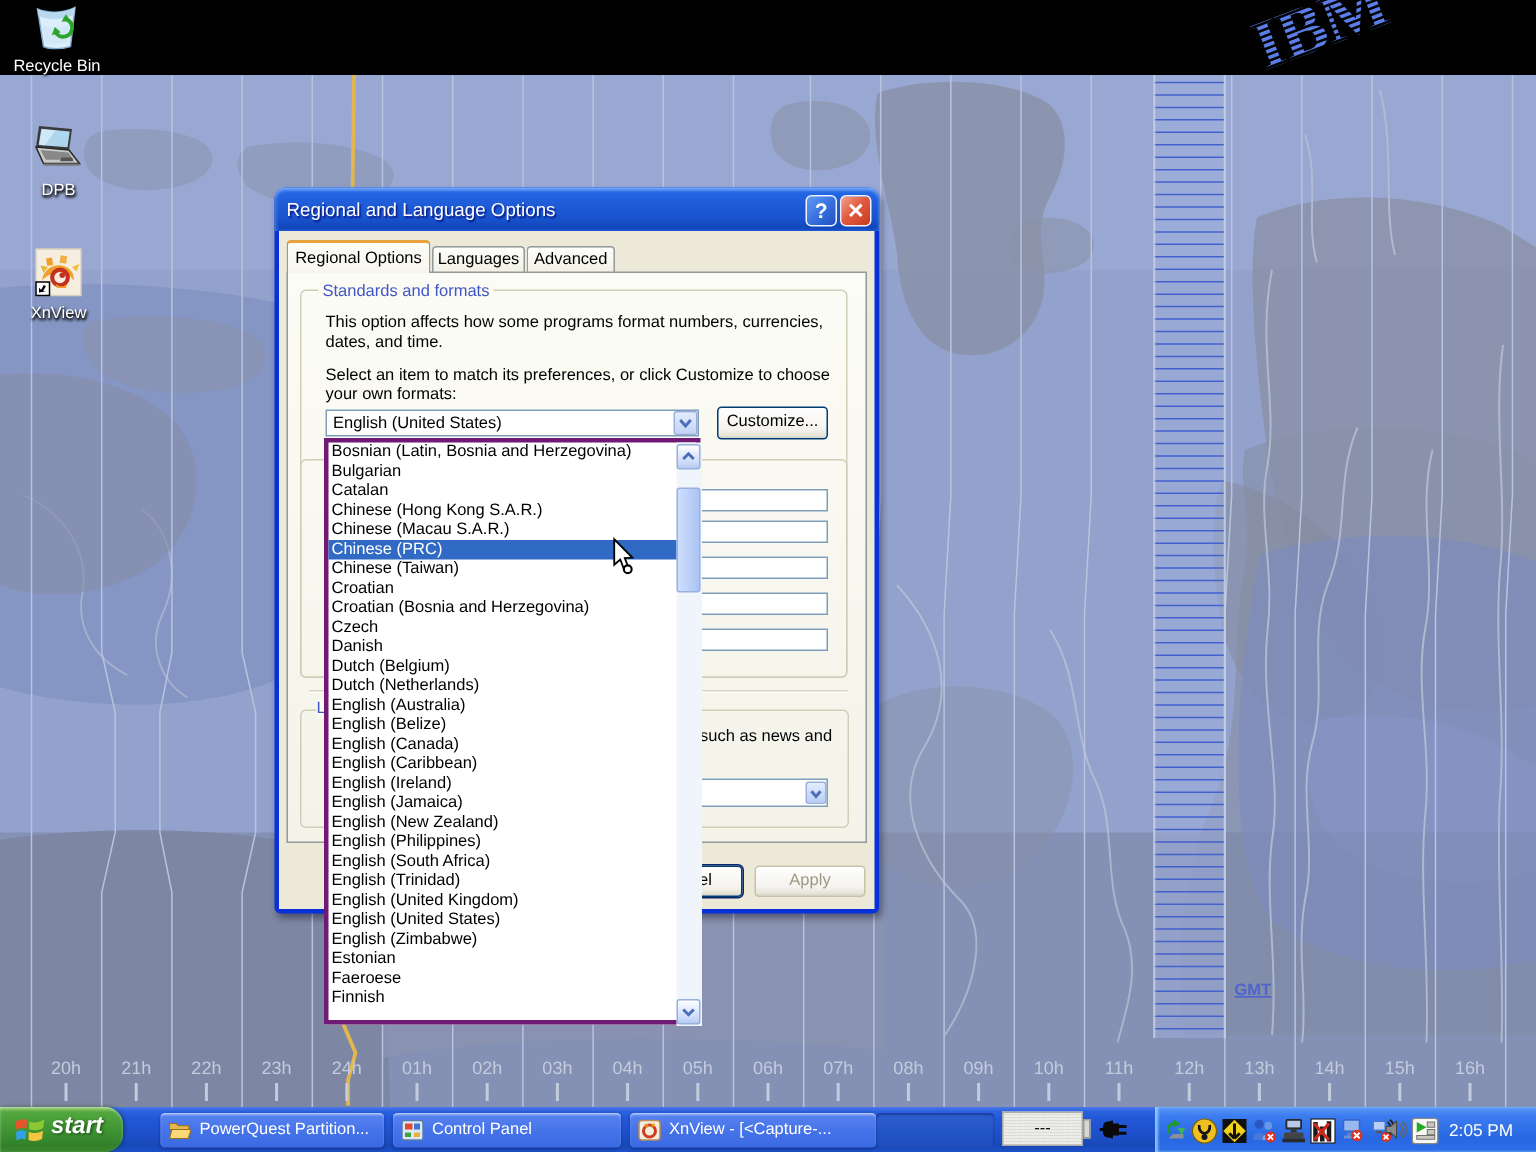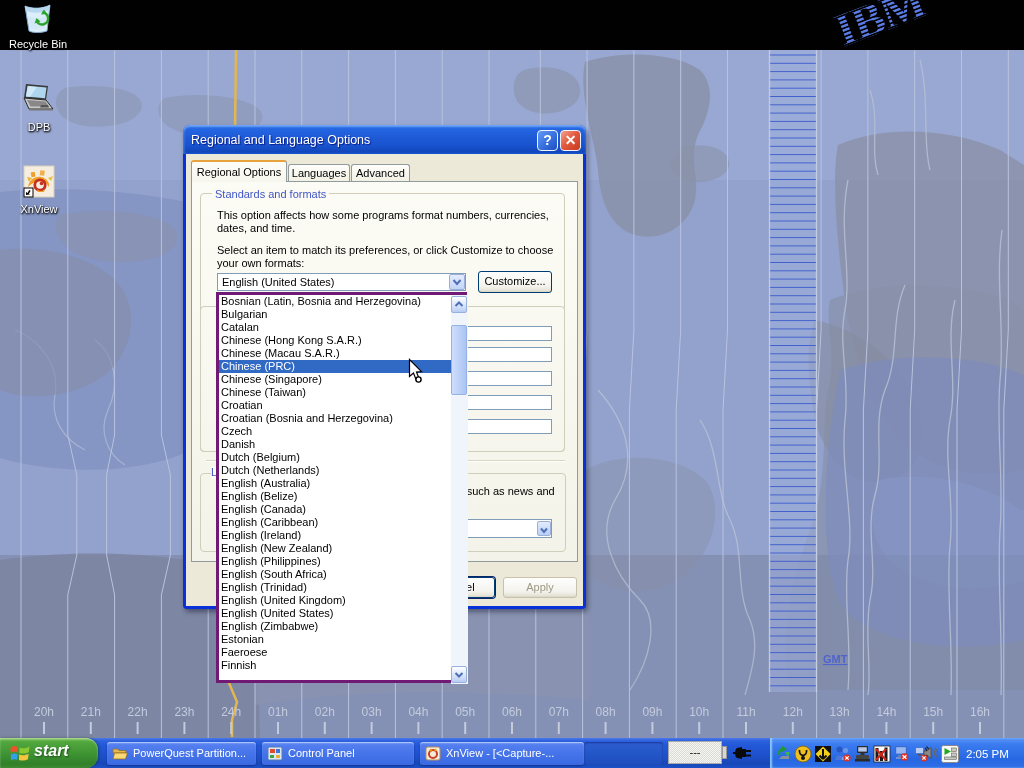--- a/index.html
+++ b/index.html
@@ -342,33 +342,33 @@
     </div>
   </div>
 
   <div id="ddlist">
     <div class="li">Bosnian (Latin, Bosnia and Herzegovina)</div>
     <div class="li">Bulgarian</div>
     <div class="li">Catalan</div>
     <div class="li">Chinese (Hong Kong S.A.R.)</div>
     <div class="li">Chinese (Macau S.A.R.)</div>
     <div class="li sel">Chinese (PRC)</div>
-    <div class="li">Chinese (Singapore)</div>
     <div class="li">Chinese (Taiwan)</div>
     <div class="li">Croatian</div>
     <div class="li">Croatian (Bosnia and Herzegovina)</div>
     <div class="li">Czech</div>
     <div class="li">Danish</div>
     <div class="li">Dutch (Belgium)</div>
     <div class="li">Dutch (Netherlands)</div>
     <div class="li">English (Australia)</div>
     <div class="li">English (Belize)</div>
     <div class="li">English (Canada)</div>
     <div class="li">English (Caribbean)</div>
     <div class="li">English (Ireland)</div>
+    <div class="li">English (Jamaica)</div>
     <div class="li">English (New Zealand)</div>
     <div class="li">English (Philippines)</div>
     <div class="li">English (South Africa)</div>
     <div class="li">English (Trinidad)</div>
     <div class="li">English (United Kingdom)</div>
     <div class="li">English (United States)</div>
     <div class="li">English (Zimbabwe)</div>
     <div class="li">Estonian</div>
     <div class="li">Faeroese</div>
     <div class="li">Finnish</div>
@@ -382,21 +382,21 @@
         </svg></div>
     <div class="sbthumb" style="left:232px;top:30px;height:70px;"></div>
   </div>
 
   <svg class="abs" style="left:408px;top:358px;z-index:50" width="20" height="26" viewBox="0 0 20 26">
     <path d="M1.5 1.5 L1.5 18.5 L5.5 15 L8 21.5 L11 20.3 L8.5 14 L13.5 13.7 Z" fill="#fff" stroke="#000" stroke-width="1.2"></path>
     <circle cx="10.5" cy="21.5" r="2.6" fill="#fff" stroke="#000" stroke-width="1.4"></circle>
   </svg>
 
   <div id="taskbar"></div>
-  <div class="abs" id="startbtn" style="left:0;top:738px;width:98px;height:30px;border-radius:0 12px 12px 0;background:linear-gradient(180deg,#8cc863 0%,#52a83e 12%,#419634 48%,#31802a 86%,#3a8a2e 100%);box-shadow:inset 0 1px 2px rgba(255,255,255,0.4), 1px 0 3px rgba(0,40,0,0.4);">
+  <div class="abs" id="startbtn" style="left:0;top:738px;width:82px;height:30px;border-radius:0 12px 12px 0;background:linear-gradient(180deg,#8cc863 0%,#52a83e 12%,#419634 48%,#31802a 86%,#3a8a2e 100%);box-shadow:inset 0 1px 2px rgba(255,255,255,0.4), 1px 0 3px rgba(0,40,0,0.4);">
     <svg class="abs" style="left:9px;top:6px" width="23" height="19" viewBox="0 0 23 19">
       <path d="M1.5 3.8 C4 1.8 6.5 1.6 9 3 L8.6 8.6 C6.3 7.4 4 7.6 1.8 9.2 Z" fill="#e8542c"></path>
       <path d="M10.6 3.6 C13.5 4.8 16.5 4.6 20.5 2.4 L19.8 8 C16.5 9.8 13.5 10 10.3 8.9 Z" fill="#8cc831"></path>
       <path d="M1.7 10.8 C4 9.3 6.2 9.1 8.5 10.2 L8.1 15.8 C6 14.9 4 15.1 2 16.4 Z" fill="#33a0e8"></path>
       <path d="M10.1 10.6 C13.3 11.7 16.3 11.5 19.6 9.8 L19 15.3 C16 16.8 13.2 17 10.0 16 Z" fill="#f4c63f"></path>
     </svg>
     <span style="position:absolute;left:34px;top:4px;color:#fff;font-size:16px;font-weight:bold;font-style:italic;text-shadow:1px 1px 2px rgba(0,40,0,0.6);">start</span>
   </div>
   <div class="taskbtn" style="left:262px;width:152px;">
     <svg class="abs" style="left:5px;top:4px" width="16" height="15" viewBox="0 0 16 15">

